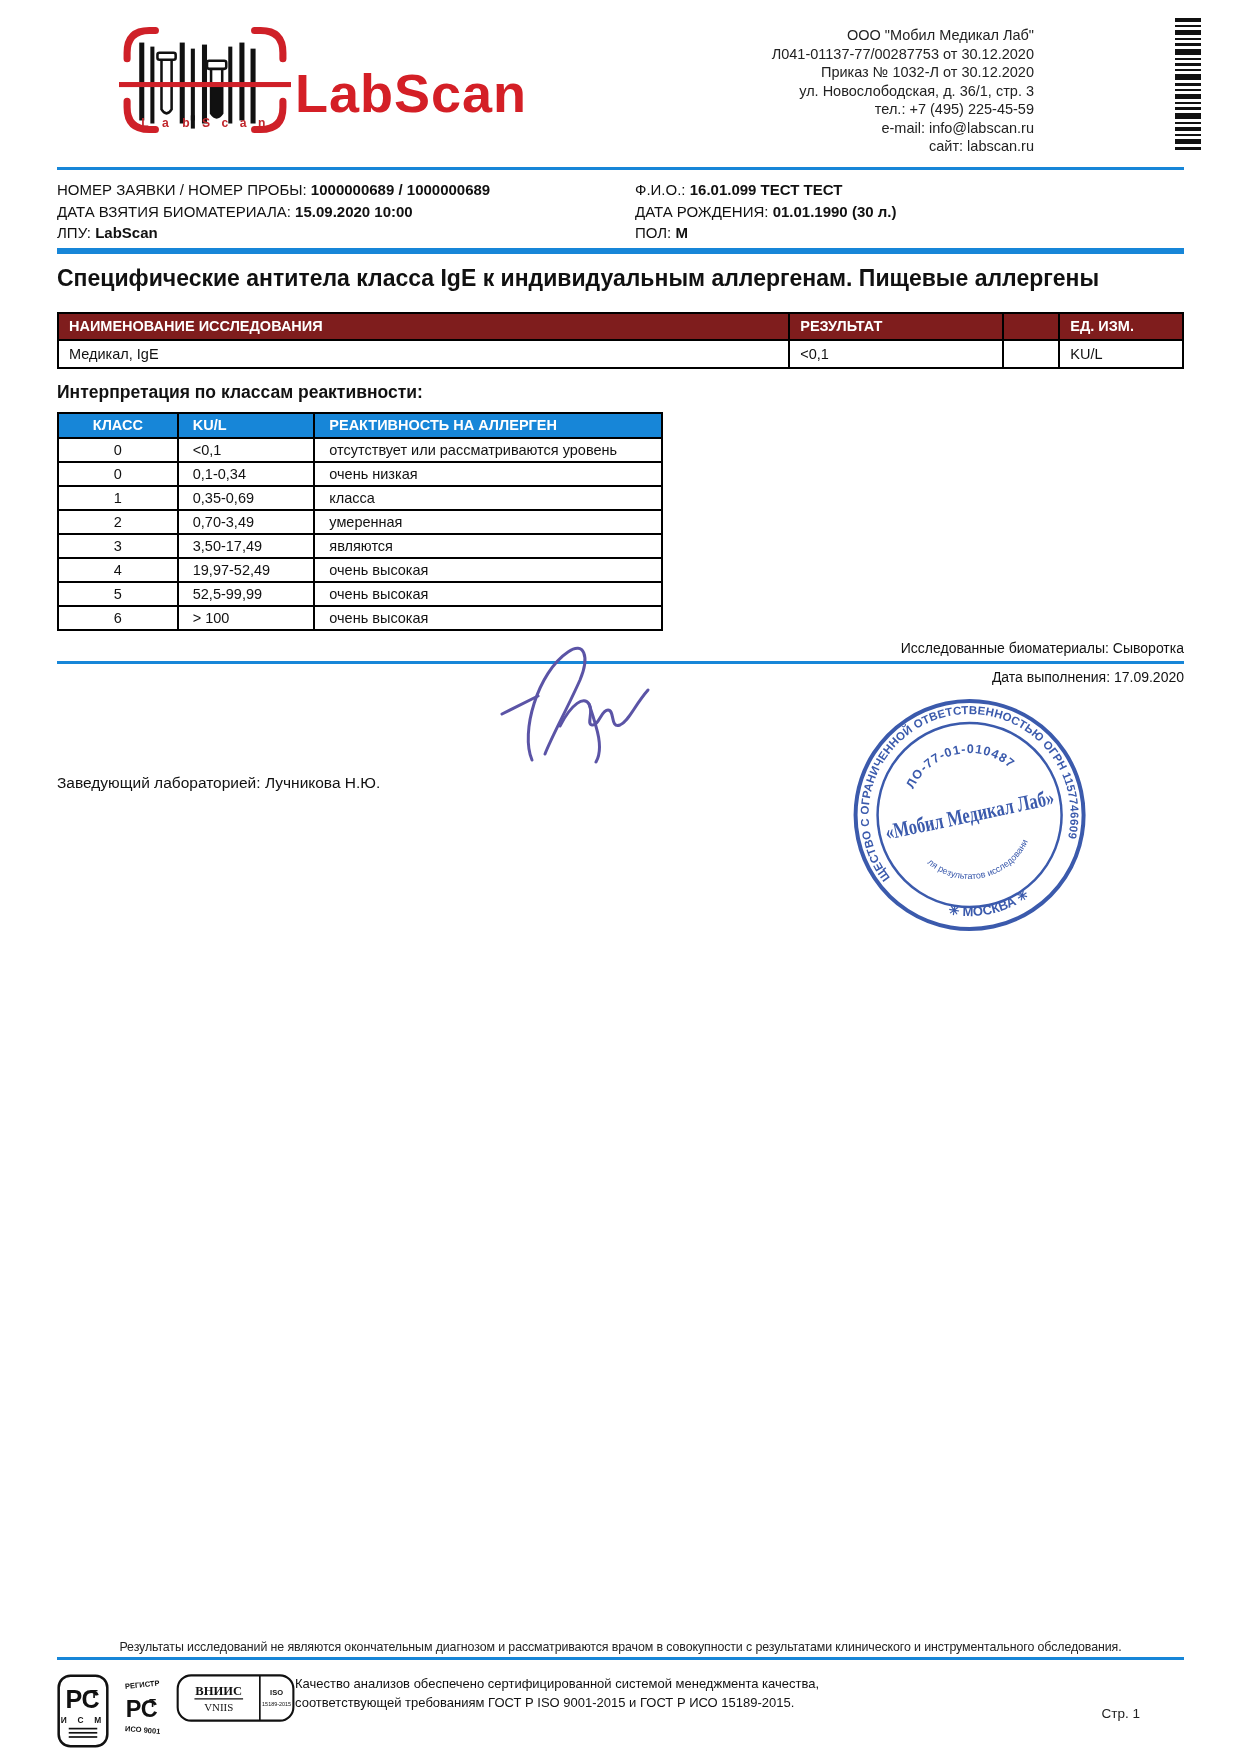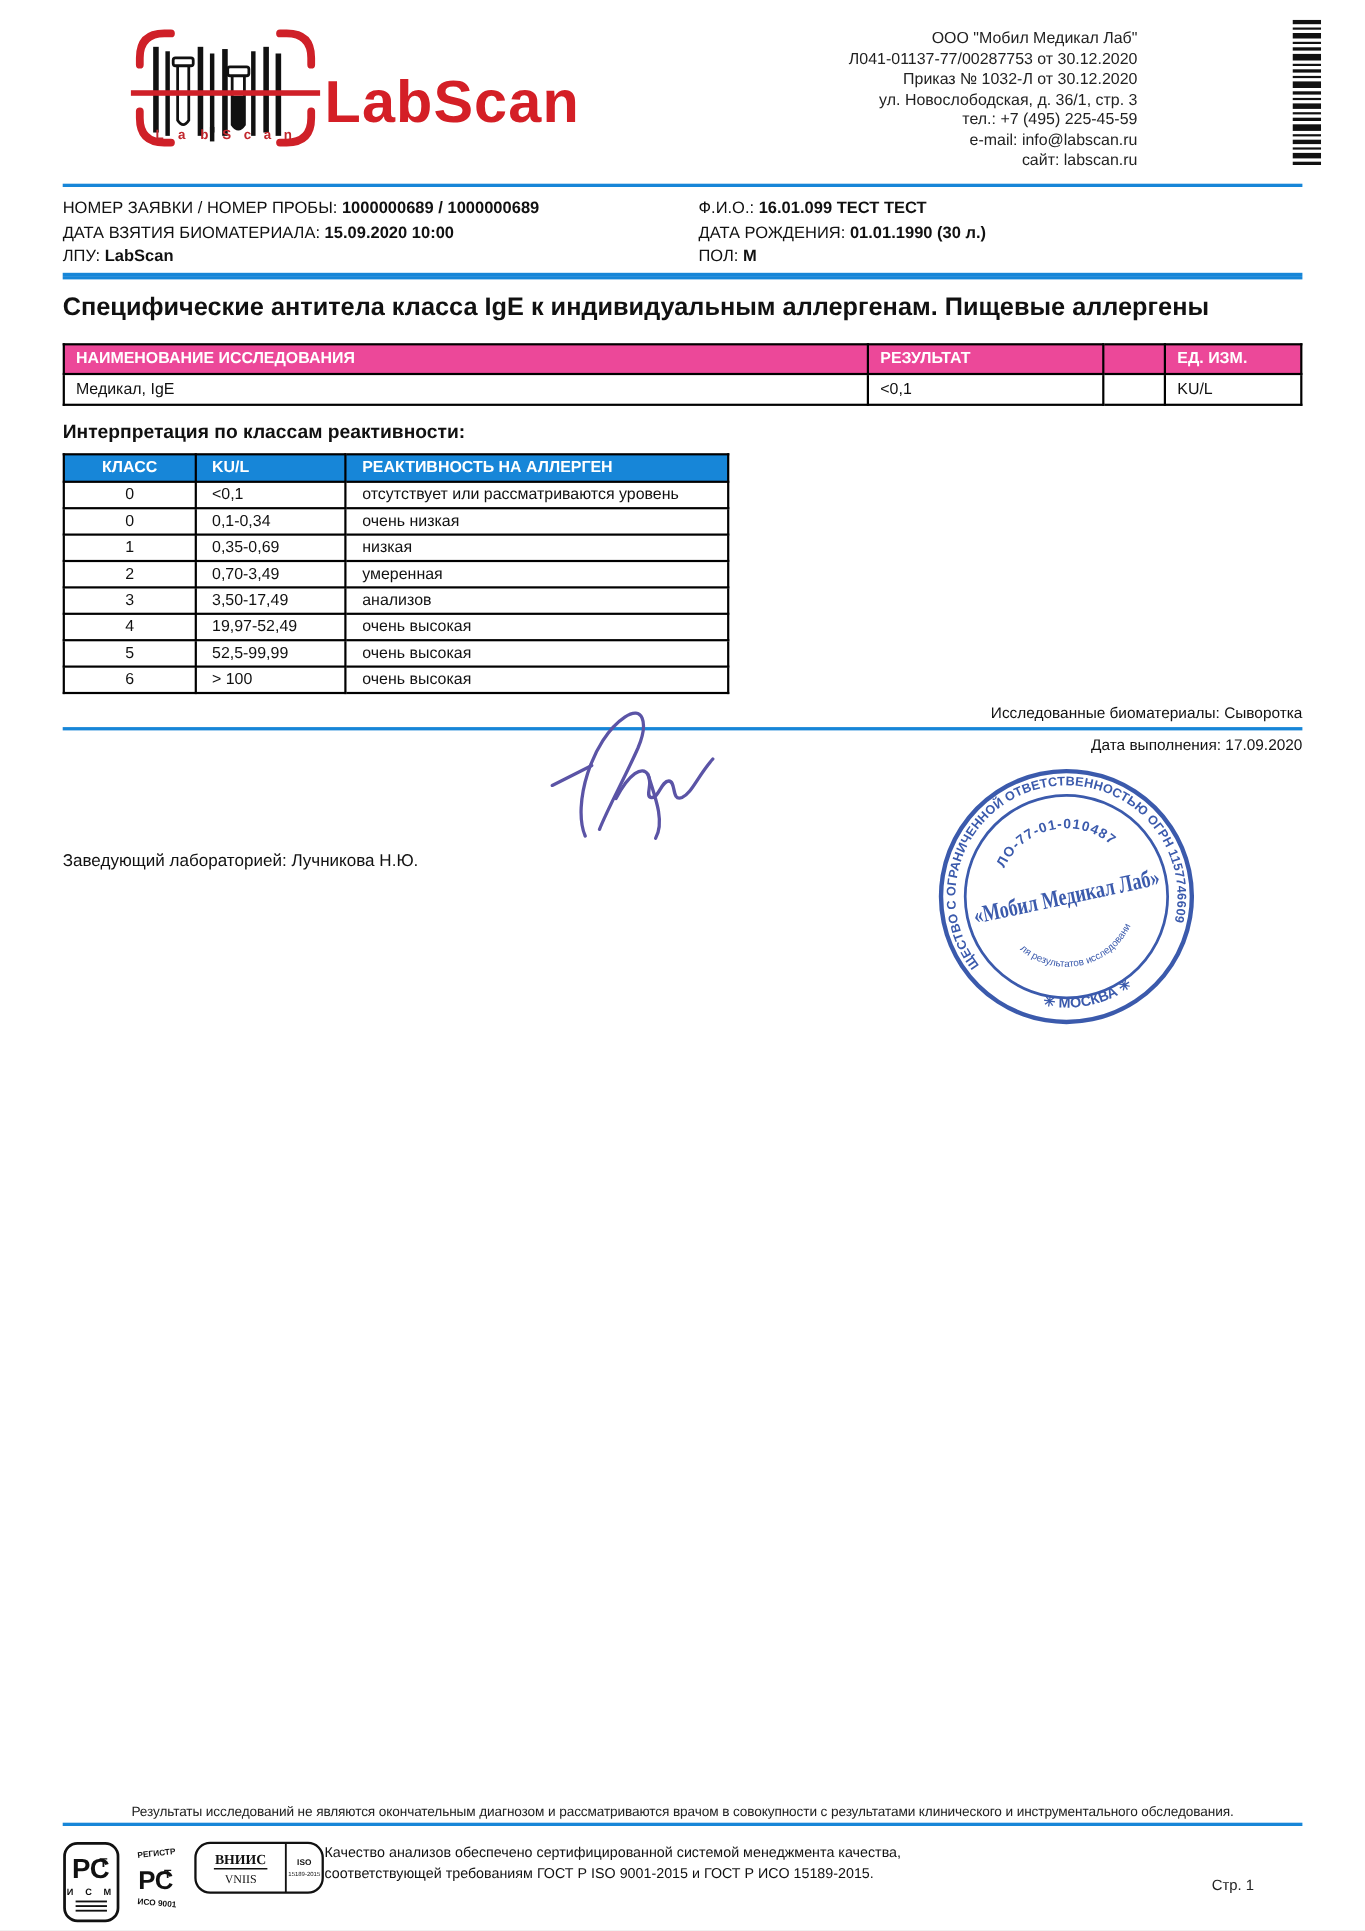--- a/index.html
+++ b/index.html
@@ -28,21 +28,21 @@
   .patient .col-left { width:578px; }
   .patient .col-right { flex:1; }
   .pv { font-weight:700; }
 
   .center-title { text-align:center; font-size:17px; font-weight:700; padding:7px 0 8px 0; letter-spacing:.3px; }
   .subsection { font-size:23px; font-weight:700; padding:11px 0 20px 0; }
 
   
   table.results { border-collapse:collapse; width:100%; font-size:14.5px; }
   table.results th {
-    background:#ec4899; color:#fff; font-weight:700; text-align:left;
+    background:#7f1d1d; color:#fff; font-weight:700; text-align:left;
     border:2px solid #000; padding:4px 10px; height:27px; font-size:14.5px;
   }
   table.results td { border:2px solid #000; padding:3px 10px; height:28px; background:#fff; }
   .col-name { width:65%; } .col-res { width:19%; } .col-flag { width:5%; } .col-unit { width:11%; }
 
   
   .interp-title { font-size:17.5px; font-weight:700; padding:13px 0 9px 0; }
   table.interp { border-collapse:collapse; width:606px; font-size:14.5px; }
   table.interp th {
     background:#1786d8; color:#fff; font-weight:700; border:2px solid #000;
@@ -208,31 +208,31 @@
             <td>отсутствует или рассматриваются уровень</td>
           </tr>
       <tr>
             <td class="c">0</td>
             <td>0,1-0,34</td>
             <td>очень низкая</td>
           </tr>
       <tr>
             <td class="c">1</td>
             <td>0,35-0,69</td>
-            <td>низкая</td>
+            <td>класса</td>
           </tr>
       <tr>
             <td class="c">2</td>
             <td>0,70-3,49</td>
             <td>умеренная</td>
           </tr>
       <tr>
             <td class="c">3</td>
             <td>3,50-17,49</td>
-            <td>анализов</td>
+            <td>являются</td>
           </tr>
       <tr>
             <td class="c">4</td>
             <td>19,97-52,49</td>
             <td>очень высокая</td>
           </tr>
       <tr>
             <td class="c">5</td>
             <td>52,5-99,99</td>
             <td>очень высокая</td>

